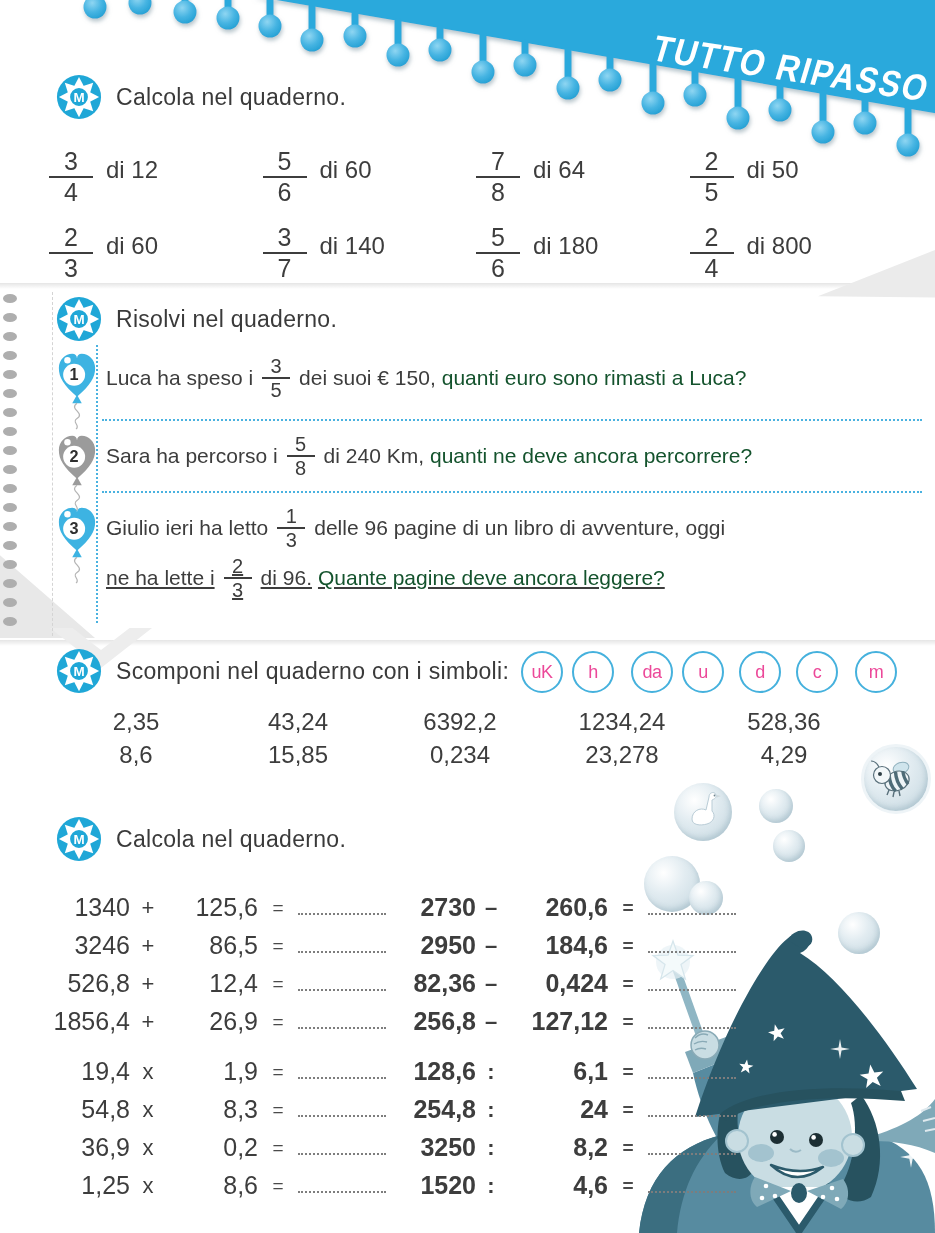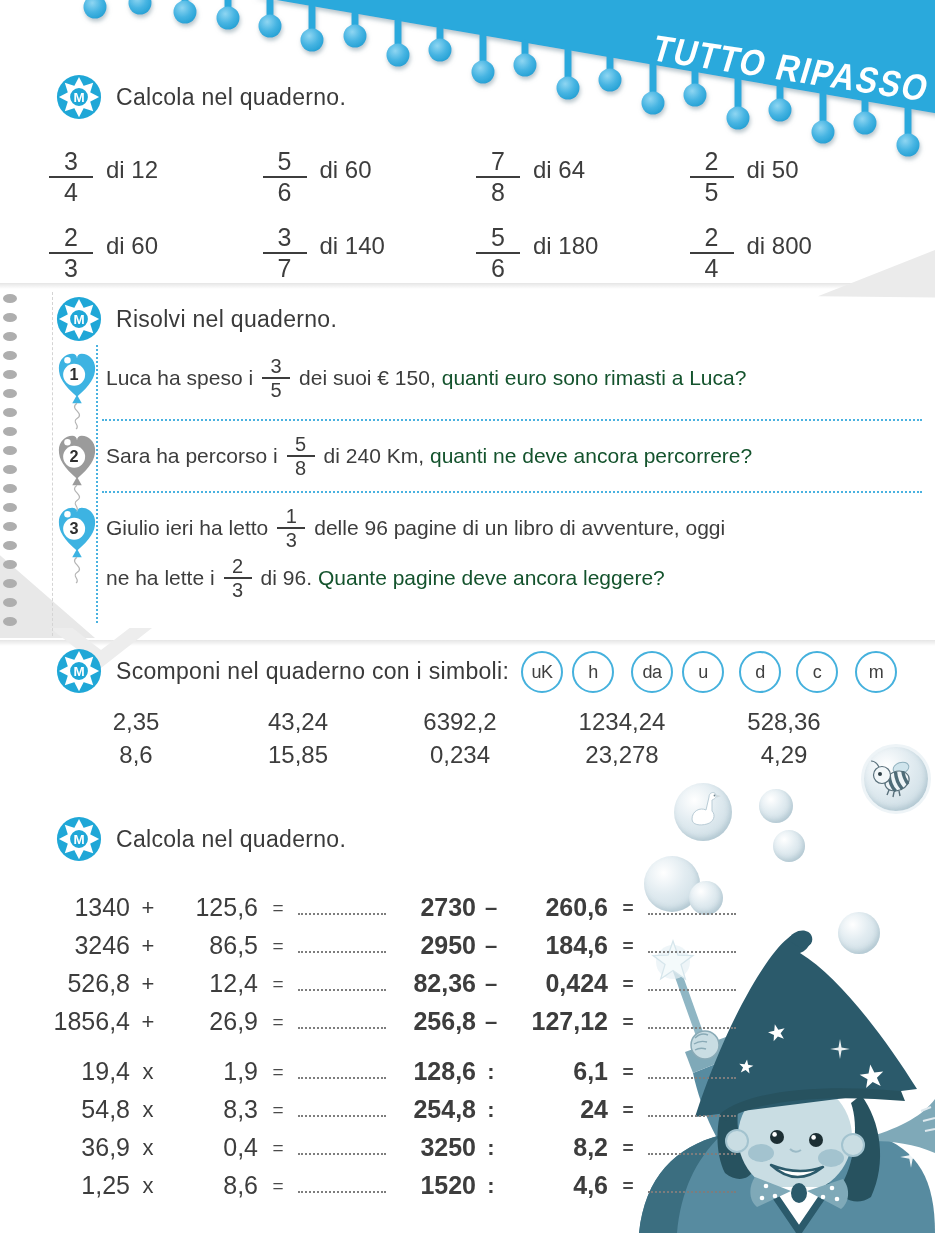--- a/index.html
+++ b/index.html
@@ -27,21 +27,21 @@
   .balloon{position:absolute;width:42px;height:86px;z-index:4;}
   .pline{position:absolute;left:106px;display:flex;align-items:center;font-size:21px;z-index:4;white-space:nowrap;}
   .pline .gap{width:6px;}
   .frac.sm{width:34px;}
   .frac.sm .fnum,.frac.sm .fden{font-size:20px;}
   .frac.sm .fbar{width:28px;height:2px;margin:1px 0;}
   .qteal{color:#14532d;}
   
   .symbols{position:absolute;left:521px;top:651px;display:flex;gap:9px;z-index:4;}
   .symbols .circle{width:38px;height:38px;border:2px solid #45b1dd;border-radius:50%;
-        color:#404040;font-size:18px;display:flex;align-items:center;justify-content:center;letter-spacing:-.5px;}
+        color:#ec4899;font-size:18px;display:flex;align-items:center;justify-content:center;letter-spacing:-.5px;}
   .dec-grid{position:absolute;left:55px;top:708px;width:810px;display:grid;
         grid-template-columns:repeat(5,162px);row-gap:5px;font-size:24px;text-align:center;z-index:4;}
   
   .calc-group{position:absolute;z-index:4;}
   .calc-row{display:grid;align-items:end;height:38px;font-size:25px;}
   .cg-l .calc-row{grid-template-columns:104px 36px 92px 40px 88px;}
   .cg-r .calc-row{grid-template-columns:118px 30px 102px 40px 88px;font-weight:bold;}
   .calc-row .a,.calc-row .b{text-align:right;}
   .calc-row .op{text-align:center;font-size:22px;padding-bottom:1px;}
   .calc-row .eq{text-align:center;font-size:19px;padding-bottom:3px;color:#4a4a4a;}
@@ -309,21 +309,21 @@
     <span>Giulio ieri ha letto</span>
       <span class="gap"></span>
     <span class="frac sm">
         <span class="fnum">1</span>
         <span class="fbar"></span>
         <span class="fden">3</span>
       </span>
       <span class="gap"></span>
     <span>delle 96 pagine di un libro di avventure, oggi</span>
   </div>
-  <div class="pline" style="top:556px;">
+  <div class="pline" style="top:556px;text-decoration:underline;">
     <span>ne ha lette i</span>
       <span class="gap"></span>
     <span class="frac sm">
         <span class="fnum">2</span>
         <span class="fbar"></span>
         <span class="fden">3</span>
       </span>
       <span class="gap"></span>
     <span>di 96.</span>
       <span class="gap"></span>
@@ -432,21 +432,21 @@
     <div class="calc-row">
         <span class="a">54,8</span>
         <span class="op">x</span>
         <span class="b">8,3</span>
         <span class="eq">=</span>
         <span class="dots"></span>
       </div>
     <div class="calc-row">
         <span class="a">36,9</span>
         <span class="op">x</span>
-        <span class="b">0,4</span>
+        <span class="b">0,2</span>
         <span class="eq">=</span>
         <span class="dots"></span>
       </div>
     <div class="calc-row">
         <span class="a">1,25</span>
         <span class="op">x</span>
         <span class="b">8,6</span>
         <span class="eq">=</span>
         <span class="dots"></span>
       </div>

